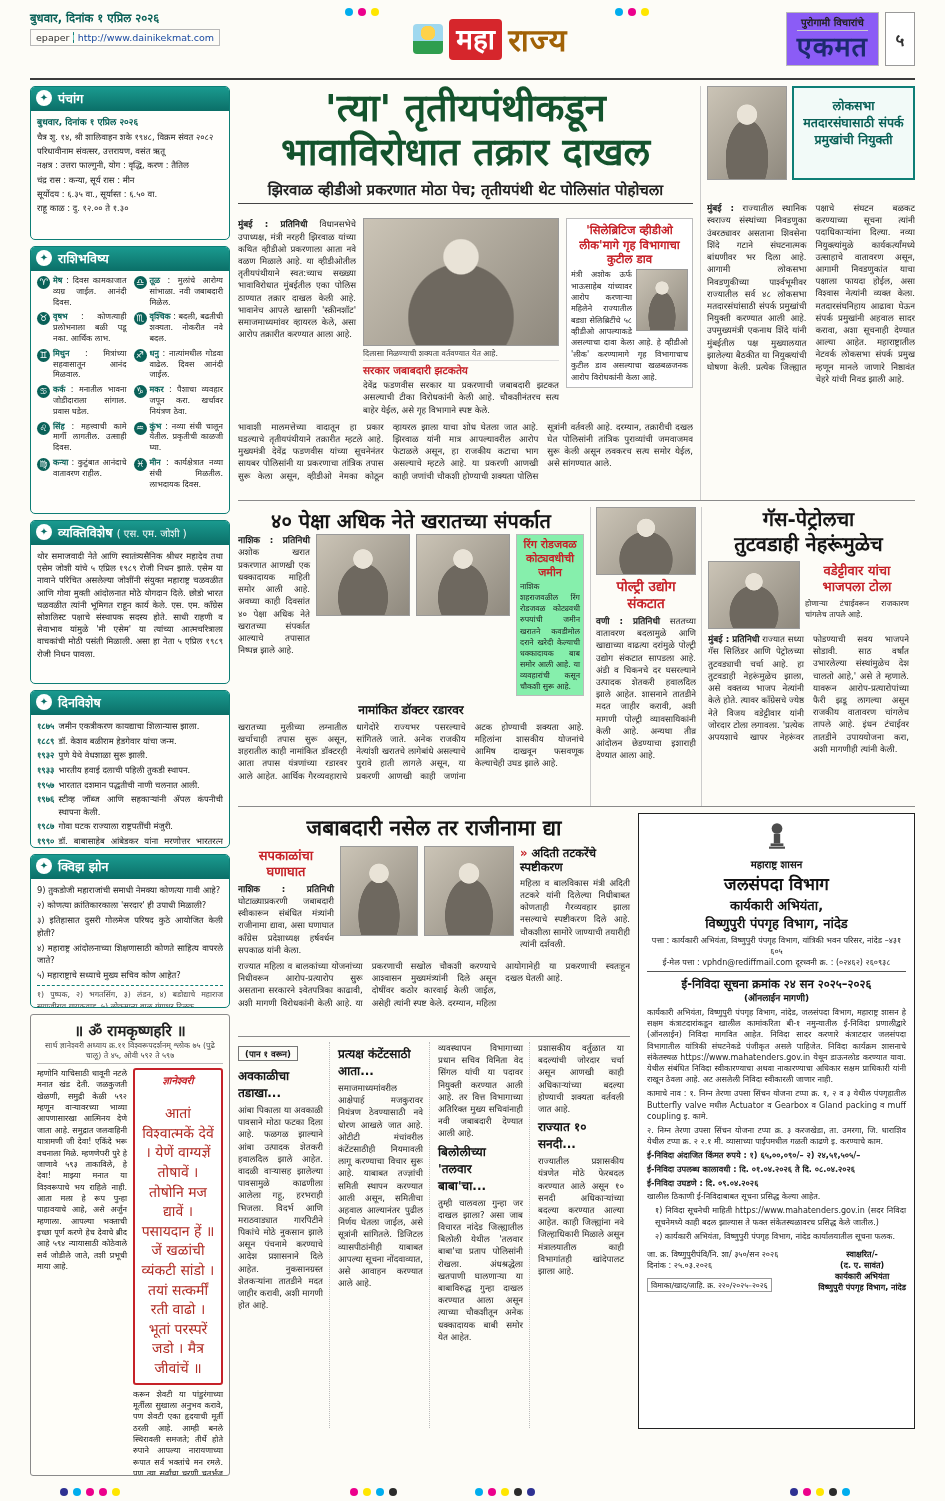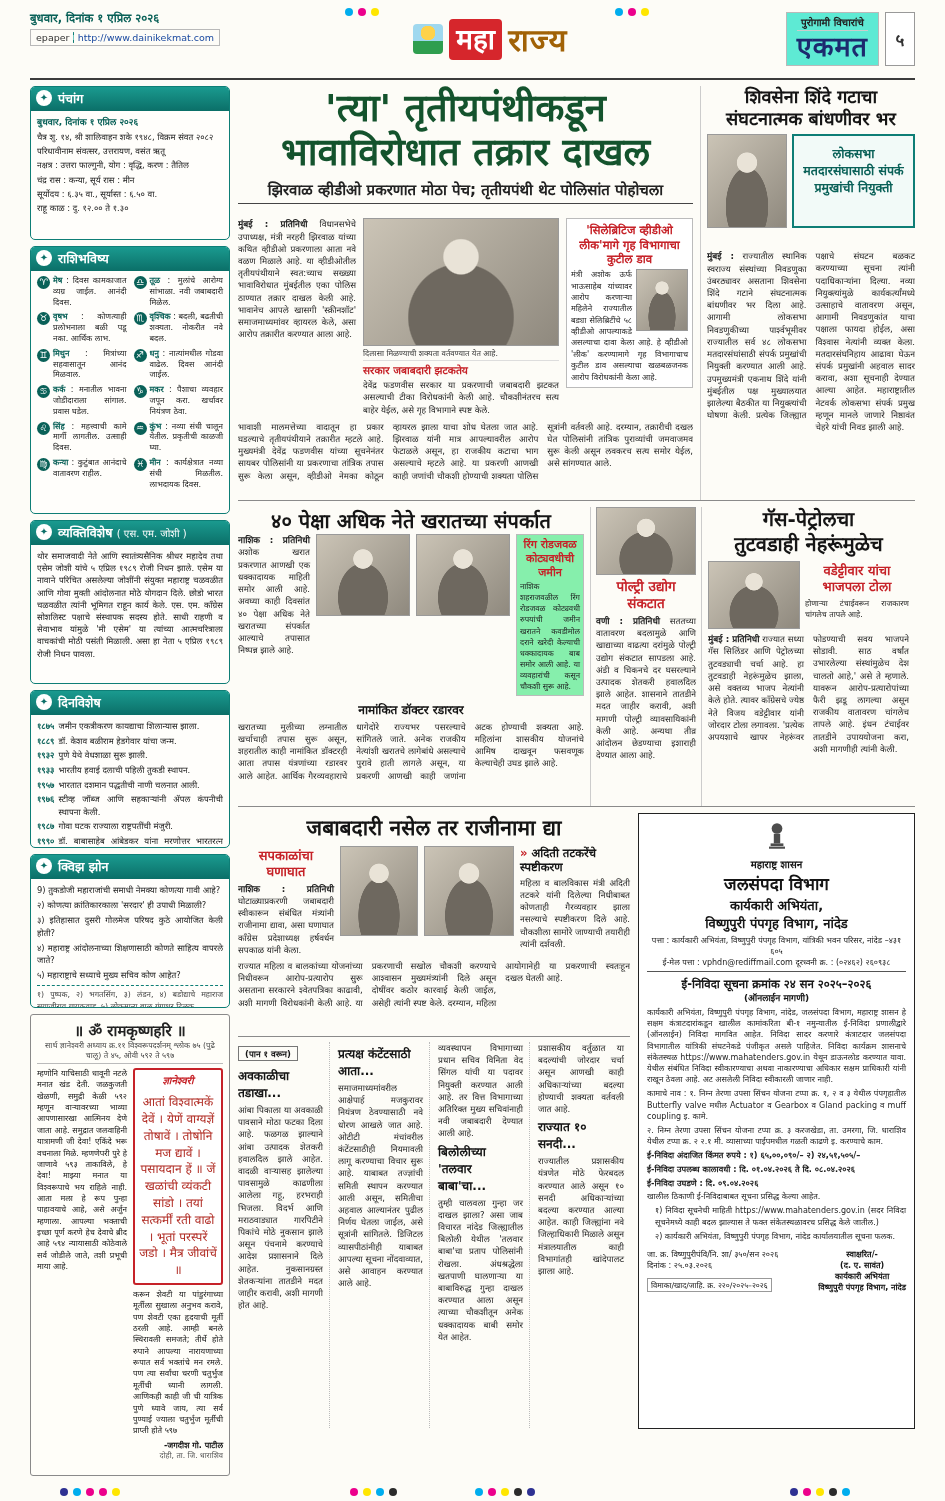--- a/index.html
+++ b/index.html
@@ -16,21 +16,21 @@
   .hdr-epaper{display:flex;align-items:center;gap:4px;border:1px solid #b9b9b9;padding:2px 5px;font-size:9.5px;color:#333;width:190px;}
   .globe{width:11px;height:11px;border-radius:50%;background:radial-gradient(circle,#6fc7c0 0 45%,#0e7e76 46%);display:inline-block;}
   .hdr-epaper .url{color:#1b4aa0;}
   .hdr-center{display:flex;align-items:center;gap:6px;margin-top:8px;}
   .mh-art{width:30px;height:30px;border-radius:4px;background:
     radial-gradient(circle at 50% 30%,#ffd24a 0 28%,transparent 29%),
     linear-gradient(180deg,#9fd8ef 0 55%,#2f9e4f 56%);}
   .mh-red{background:#d6262c;color:#fff;font-weight:800;font-size:28px;padding:0 7px 3px 7px;border-radius:4px;}
   .mh-gray{color:#a16207;font-weight:800;font-size:31px;letter-spacing:1px;}
   .hdr-right{display:flex;align-items:stretch;gap:6px;margin-top:2px;}
-  .brand-box{border:1px solid #b9b9b9;padding:2px 10px;text-align:center;background:#5eead4;margin-left:40px;}
+  .brand-box{border:1px solid #b9b9b9;padding:2px 10px;text-align:center;background:#8b5cf6;margin-left:40px;}
   .tagline{font-size:10px;font-weight:bold;color:#222;border-bottom:1px solid #ccc;padding-bottom:1px;}
   .brand{font-size:27px;font-weight:800;color:#1c2a6e;letter-spacing:1px;line-height:1.2;}
   .pageno{border:1px solid #999;width:30px;display:flex;align-items:center;justify-content:center;font-weight:800;font-size:17px;color:#333;background:#fff;}
   .hdr-rule{border-bottom:2px solid #3c3c3c;margin-bottom:6px;}
   .dots{position:absolute;display:flex;gap:5px;}
   .dot{width:8px;height:8px;border-radius:50%;}
   .dc{background:#00adee}.dm{background:#ec008c}.dy{background:#ffe600}.dk{background:#2b2b2b}.db{background:#2e3192}
   .tdots1{left:315px;top:4px}.tdots2{left:585px;top:4px}
 
   
@@ -54,21 +54,21 @@
   .ditem{display:flex;gap:4px;margin-bottom:2.5px;}
   .ditem b{color:var(--teal-dk);flex:none;}
   .qitem{margin-bottom:3px;}
   .qans{border-top:1px dashed #0e7e76;margin-top:4px;padding-top:3px;font-size:7.8px;color:#444;}
   .rambox{border:1px solid #8a8a8a;border-radius:3px;background:#fffef9;padding:5px 6px;overflow:hidden;height:462px;}
   .ram-title{text-align:center;font-weight:800;font-size:15px;color:#222;}
   .ram-sub{text-align:center;font-size:7.8px;color:#444;border-bottom:1px solid #bbb;padding-bottom:3px;margin-bottom:4px;}
   .ram-grid{display:grid;grid-template-columns:1fr 1fr;gap:6px;font-size:8px;line-height:1.42;text-align:justify;}
   .dnyan{border:2px solid var(--red);border-radius:3px;padding:4px;text-align:center;margin-bottom:4px;background:#fff;}
   .dnyan-t{color:var(--red);font-weight:800;font-size:10px;font-style:italic;}
-  .dnyan-b{color:#b02a22;font-size:12px;line-height:1.4;margin-top:6px;}
+  .dnyan-b{color:#b02a22;font-size:14px;line-height:1.4;margin-top:16px;}
   .ram-sign{text-align:right;font-weight:bold;font-size:8px;margin-top:3px;}
   .ram-sign2{text-align:right;font-size:7.6px;color:#555;}
 
   
   .ph{background:
       radial-gradient(circle at 50% 30%,#e9e3d7 0 13%,transparent 14%),
       radial-gradient(ellipse at 50% 78%,#6e685f 0 38%,transparent 39%),
       linear-gradient(135deg,#cbc4b6,#8f897e);
       border:1px solid #9a9a9a;}
   p,.bodytxt{font-size:8.6px;line-height:1.42;text-align:justify;color:#1d1d1d;}
@@ -364,21 +364,20 @@
                 <div class="sb-title">'सिलेब्रिटिज व्हीडीओ लीक'मागे गृह विभागाचा कुटील डाव</div>
                 <div class="ph sb-ph"></div>
                 <p style="font-size:8px">मंत्री अशोक ऊर्फ भाऊसाहेब यांच्यावर आरोप करणाऱ्या महिलेने राज्यातील बड्या सेलिब्रिटींचे ५८ व्हीडीओ आपल्याकडे असल्याचा दावा केला आहे. हे व्हीडीओ 'लीक' करण्यामागे गृह विभागाचाच कुटील डाव असल्याचा खळबळजनक आरोप विरोधकांनी केला आहे.</p>
               </div>
             </div>
           </div>
           <div class="lead-bottom cols3 bodytxt">भावाशी मालमत्तेच्या वादातून हा प्रकार घडल्याचे तृतीयपंथीयाने तक्रारीत म्हटले आहे. मुख्यमंत्री देवेंद्र फडणवीस यांच्या सूचनेनंतर सायबर पोलिसांनी या प्रकरणाचा तांत्रिक तपास सुरू केला असून, व्हीडीओ नेमका कोठून व्हायरल झाला याचा शोध घेतला जात आहे. झिरवाळ यांनी मात्र आपल्यावरील आरोप फेटाळले असून, हा राजकीय कटाचा भाग असल्याचे म्हटले आहे. या प्रकरणी आणखी काही जणांची चौकशी होण्याची शक्यता पोलिस सूत्रांनी वर्तवली आहे. दरम्यान, तक्रारीची दखल घेत पोलिसांनी तांत्रिक पुराव्यांची जमवाजमव सुरू केली असून लवकरच सत्य समोर येईल, असे सांगण्यात आले.</div>
         </article>
 
         <aside class="shiv">
-          <h2><span>शिवसेना शिंदे गटाचा</span><br><span>संघटनात्मक बांधणीवर भर</span></h2>
           <div class="shiv-row">
             <div class="ph shiv-ph"></div>
             <div class="tealbox">लोकसभा मतदारसंघासाठी संपर्क प्रमुखांची नियुक्ती</div>
           </div>
           <div class="cols2 shiv-body bodytxt"><b class="dl">मुंबई :</b> <span>राज्यातील स्थानिक स्वराज्य संस्थांच्या निवडणुका उंबरठ्यावर असताना शिवसेना शिंदे गटाने संघटनात्मक बांधणीवर भर दिला आहे. आगामी लोकसभा निवडणुकीच्या पार्श्वभूमीवर राज्यातील सर्व ४८ लोकसभा मतदारसंघांसाठी संपर्क प्रमुखांची नियुक्ती करण्यात आली आहे. उपमुख्यमंत्री एकनाथ शिंदे यांनी मुंबईतील पक्ष मुख्यालयात झालेल्या बैठकीत या नियुक्त्यांची घोषणा केली. प्रत्येक जिल्ह्यात पक्षाचे संघटन बळकट करण्याच्या सूचना त्यांनी पदाधिकाऱ्यांना दिल्या. नव्या नियुक्त्यांमुळे कार्यकर्त्यांमध्ये उत्साहाचे वातावरण असून, आगामी निवडणुकांत याचा पक्षाला फायदा होईल, असा विश्वास नेत्यांनी व्यक्त केला. मतदारसंघनिहाय आढावा घेऊन संपर्क प्रमुखांनी अहवाल सादर करावा, अशा सूचनाही देण्यात आल्या आहेत. महाराष्ट्रातील नेटवर्क लोकसभा संपर्क प्रमुख म्हणून मानले जाणारे निष्ठावंत चेहरे यांची निवड झाली आहे.</span></div>
         </aside>
       </section>
 
       <section class="bandB">
         <article class="kharat">

